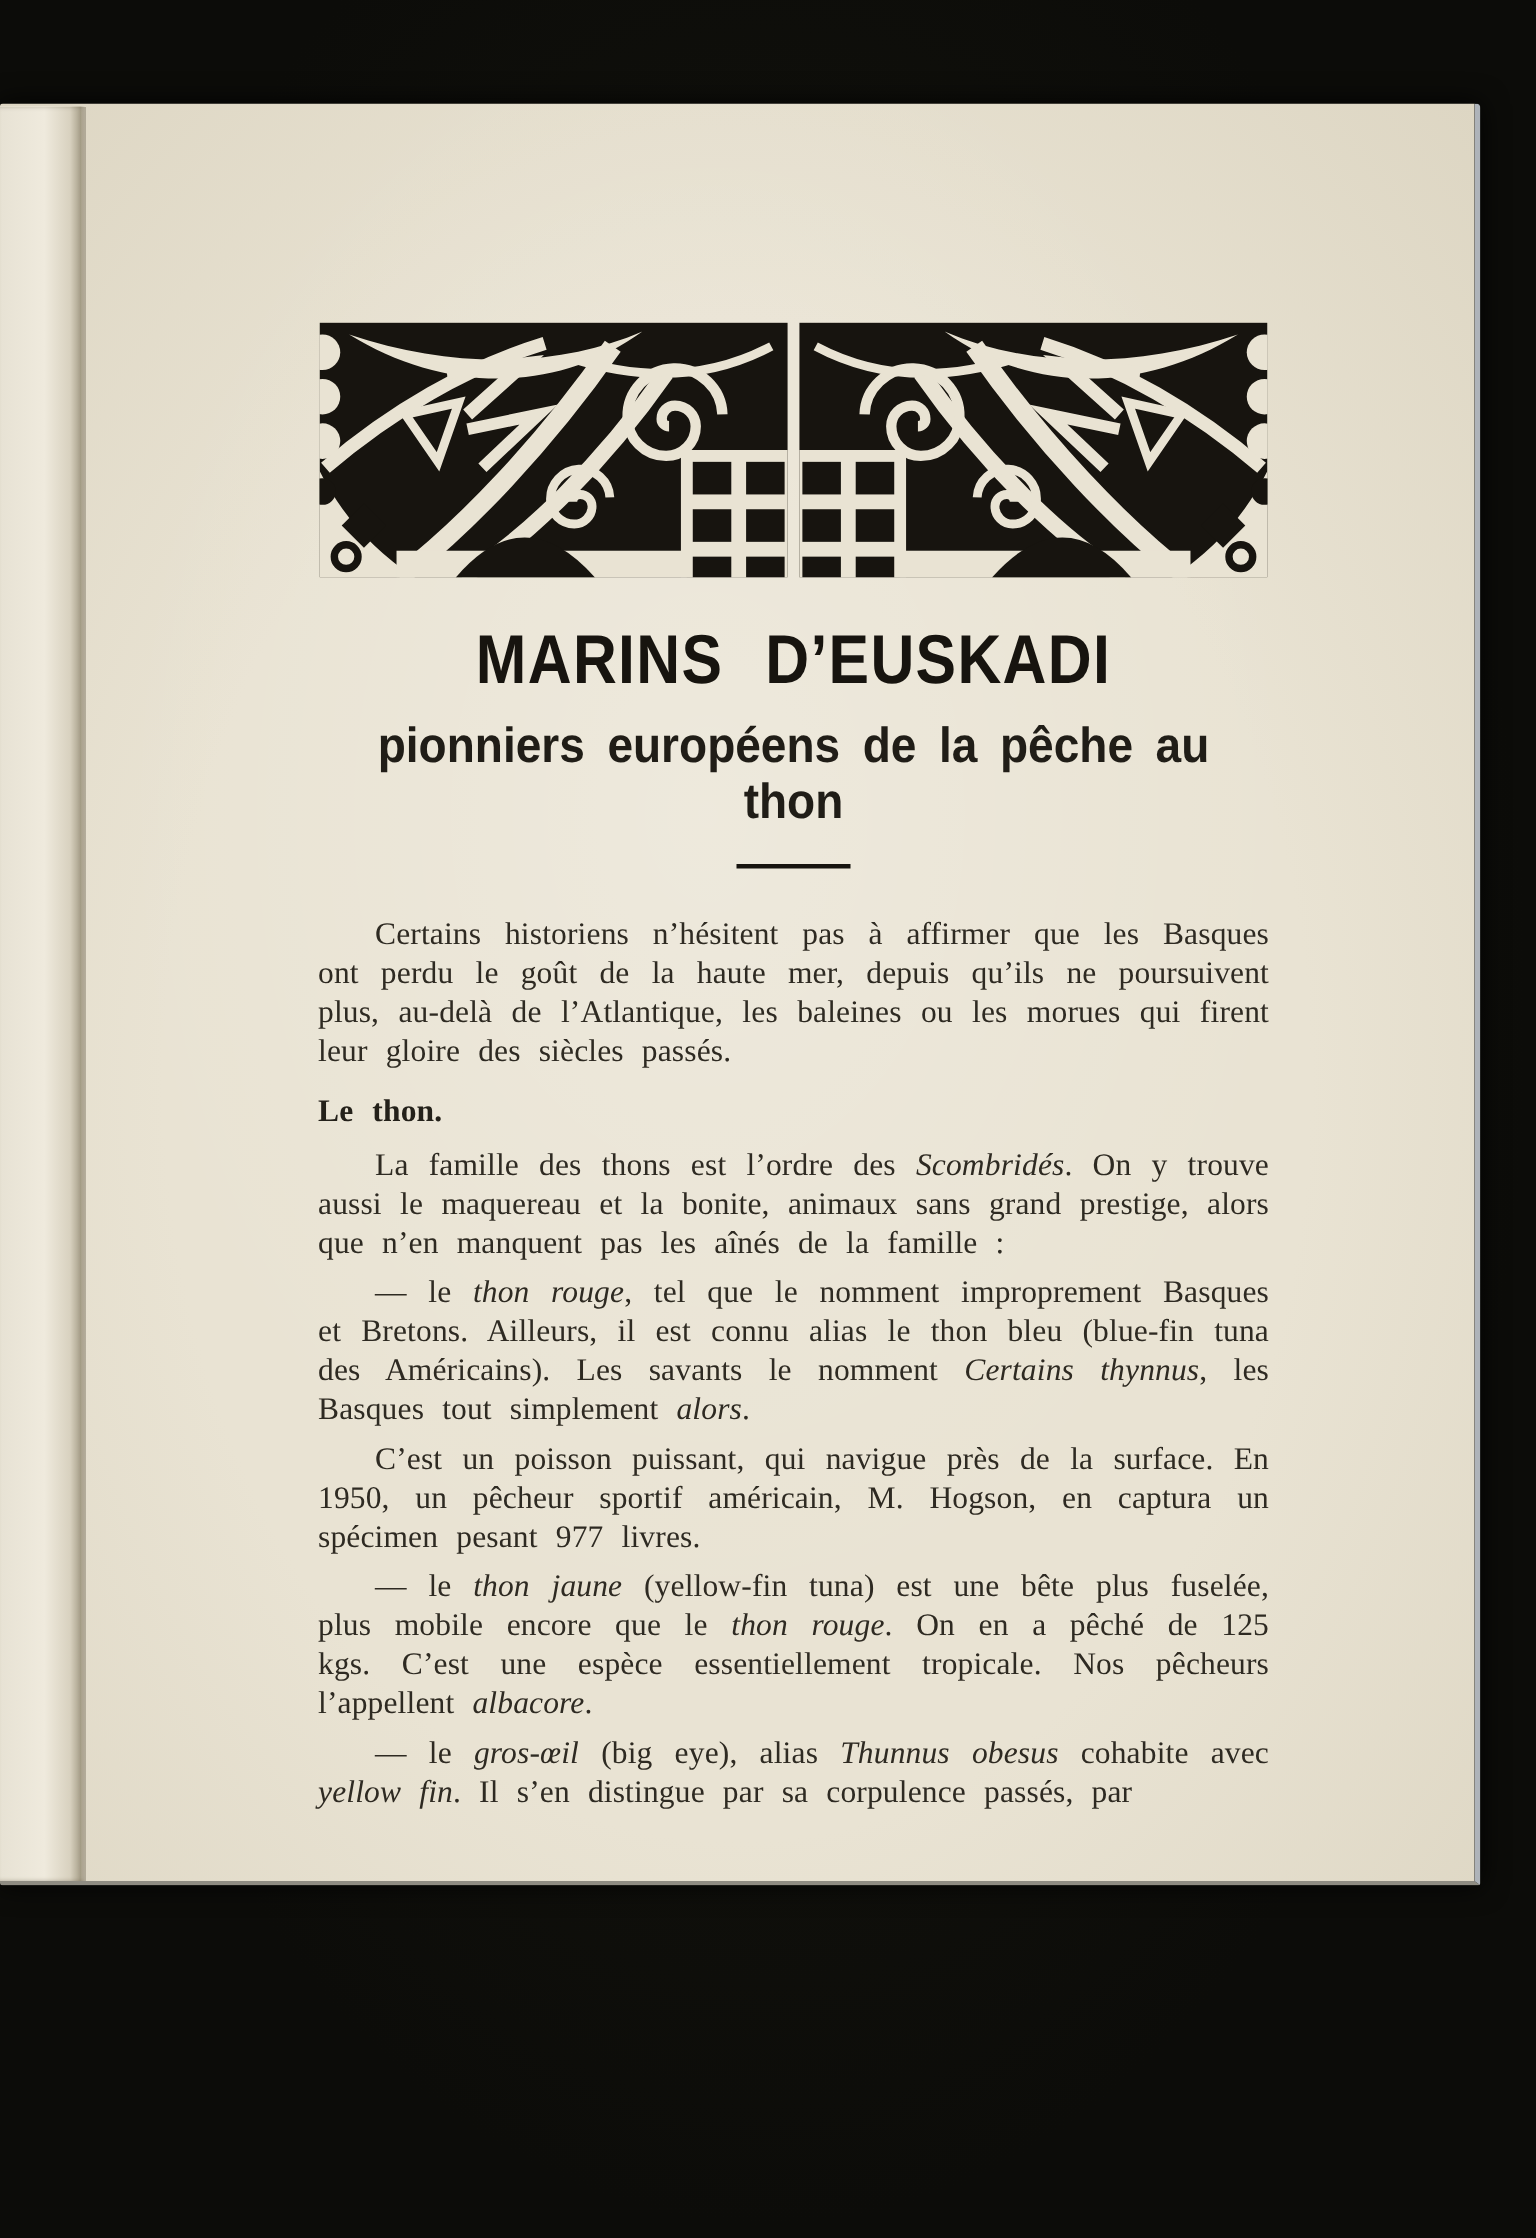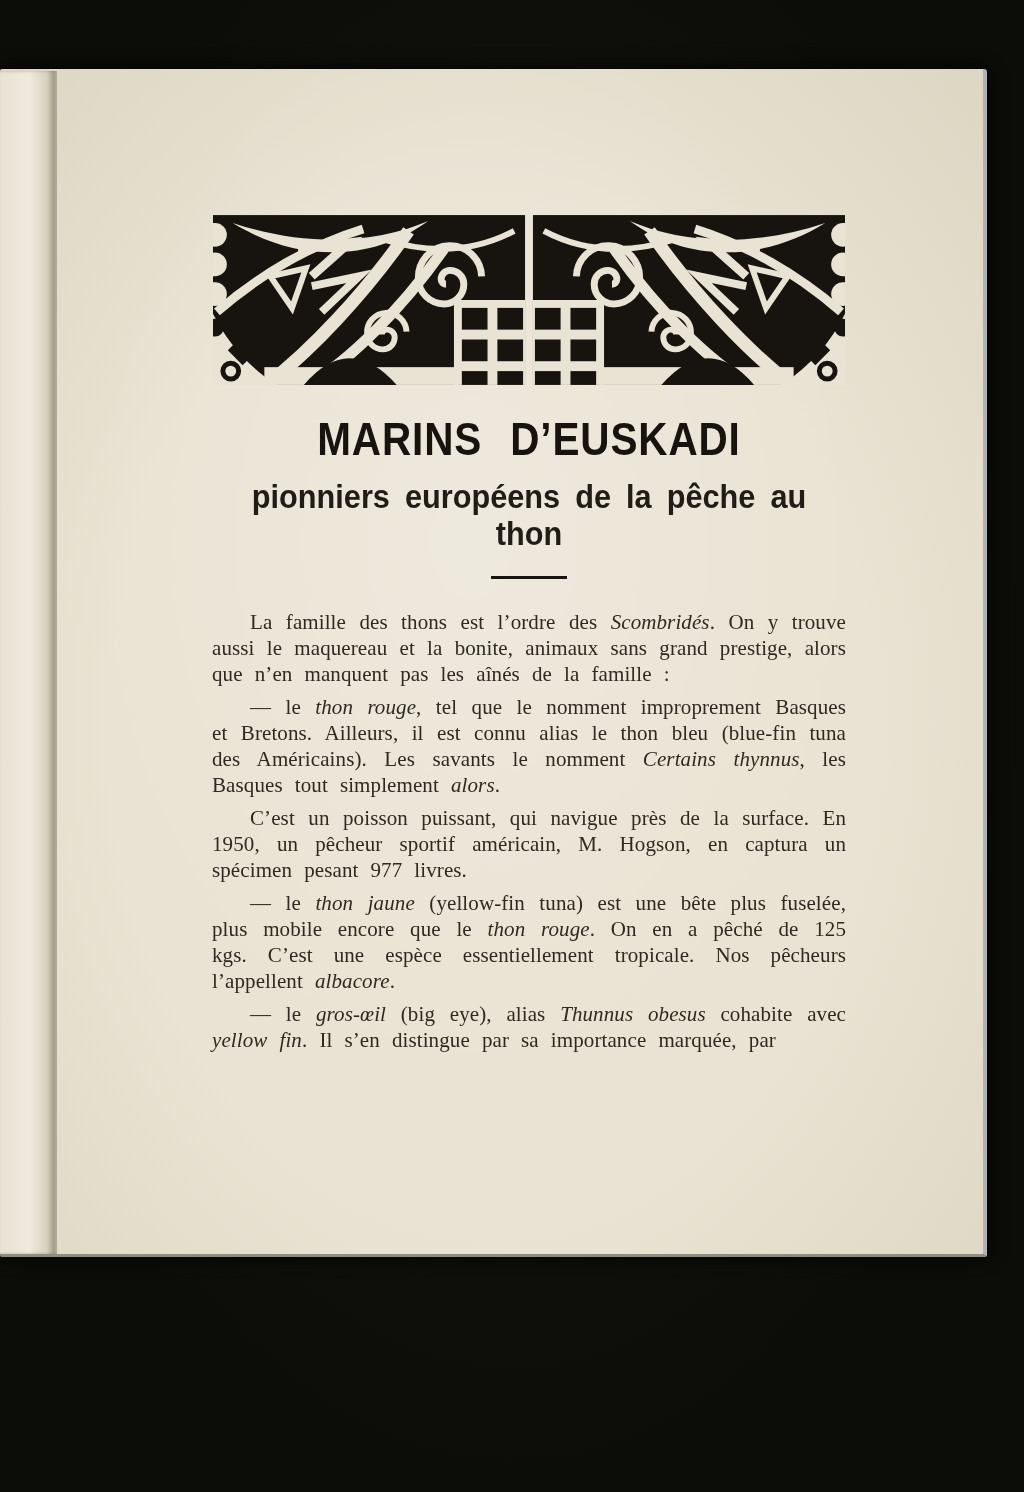--- a/index.html
+++ b/index.html
@@ -139,21 +139,23 @@
       </defs>
       <use href="#orn-half"></use>
       <use href="#orn-half" transform="translate(640,0) scale(-1,1)"></use>
     </svg>
 
     <div class="title">MARINS D’EUSKADI</div>
     <div class="subtitle">pionniers européens de la pêche au thon</div>
     <div class="title-rule"></div>
 
     <div class="body-text">
+        <p><span>Certains historiens n’hésitent pas à affirmer que les Basques ont perdu le goût de la haute mer, depuis qu’ils ne poursuivent plus, au-delà de l’Atlantique, les baleines ou les morues qui firent leur gloire des siècles passés.</span></p>
+        <h3><span>Le thon.</span></h3>
         <p><span>La famille des thons est l’ordre des </span><i>Scombridés</i><span>. On y trouve aussi le maquereau et la bonite, animaux sans grand prestige, alors que n’en manquent pas les aînés de la famille :</span></p>
         <p><span>— le </span><i>thon rouge</i><span>, tel que le nomment improprement Basques et Bretons. Ailleurs, il est connu alias le thon bleu (blue-fin tuna des Américains). Les savants le nomment </span><i>Certains thynnus</i><span>, les Basques tout simplement </span><i>alors</i><span>.</span></p>
         <p><span>C’est un poisson puissant, qui navigue près de la surface. En 1950, un pêcheur sportif américain, M. Hogson, en captura un spécimen pesant 977 livres.</span></p>
         <p><span>— le </span><i>thon jaune</i><span> (yellow-fin tuna) est une bête plus fuselée, plus mobile encore que le </span><i>thon rouge</i><span>. On en a pêché de 125 kgs. C’est une espèce essentiellement tropicale. Nos pêcheurs l’appellent </span><i>albacore</i><span>.</span></p>
-        <p><span>— le </span><i>gros-œil</i><span> (big eye), alias </span><i>Thunnus obesus</i><span> cohabite avec </span><i>yellow fin</i><span>. Il s’en distingue par sa importance marquée, par</span></p>
+        <p><span>— le </span><i>gros-œil</i><span> (big eye), alias </span><i>Thunnus obesus</i><span> cohabite avec </span><i>yellow fin</i><span>. Il s’en distingue par sa corpulence passés, par</span></p>
       </div>
 
   </div>
 </div>
 
 </body></html>

